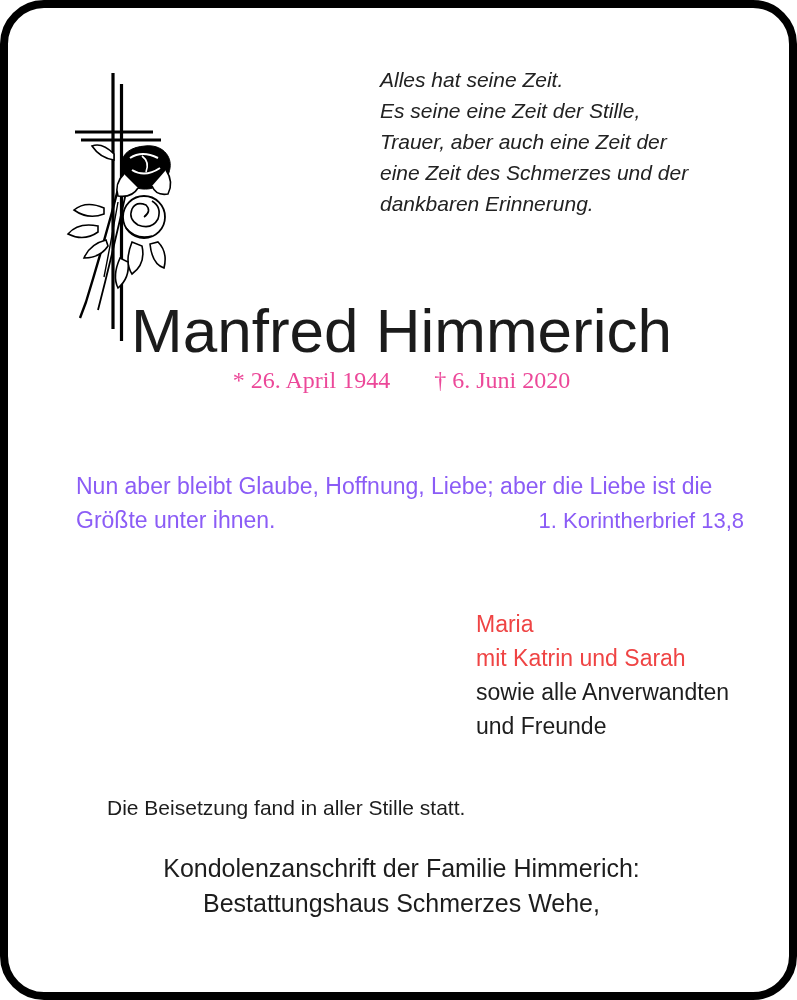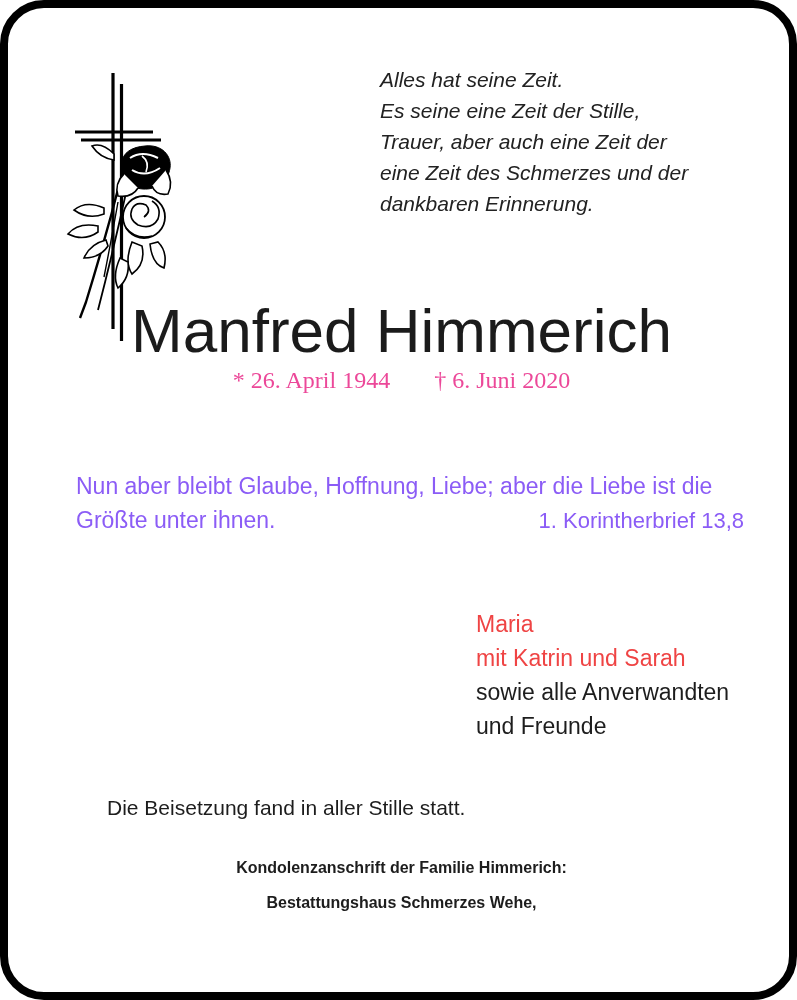--- a/index.html
+++ b/index.html
@@ -101,24 +101,23 @@
     color: #1d1d1d;
     white-space: nowrap;
     margin-left: 31px;
   }
   .condolence {
     position: absolute;
     left: 68px;
     right: 62px;
     top: 843px;
     text-align: center;
-    font-size: 16px;
+    font-size: 25px;
     line-height: 34.5px;
     color: #1d1d1d;
-    font-weight: bold;
   }
 </style>
 </head>
 <body>
 
 <div class="sheet">
 
   <svg class="flower" viewBox="0 0 118 288" xmlns="http://www.w3.org/2000/svg">
 
     <line x1="55" y1="11" x2="55" y2="267" stroke="#000" stroke-width="3.2"></line>

